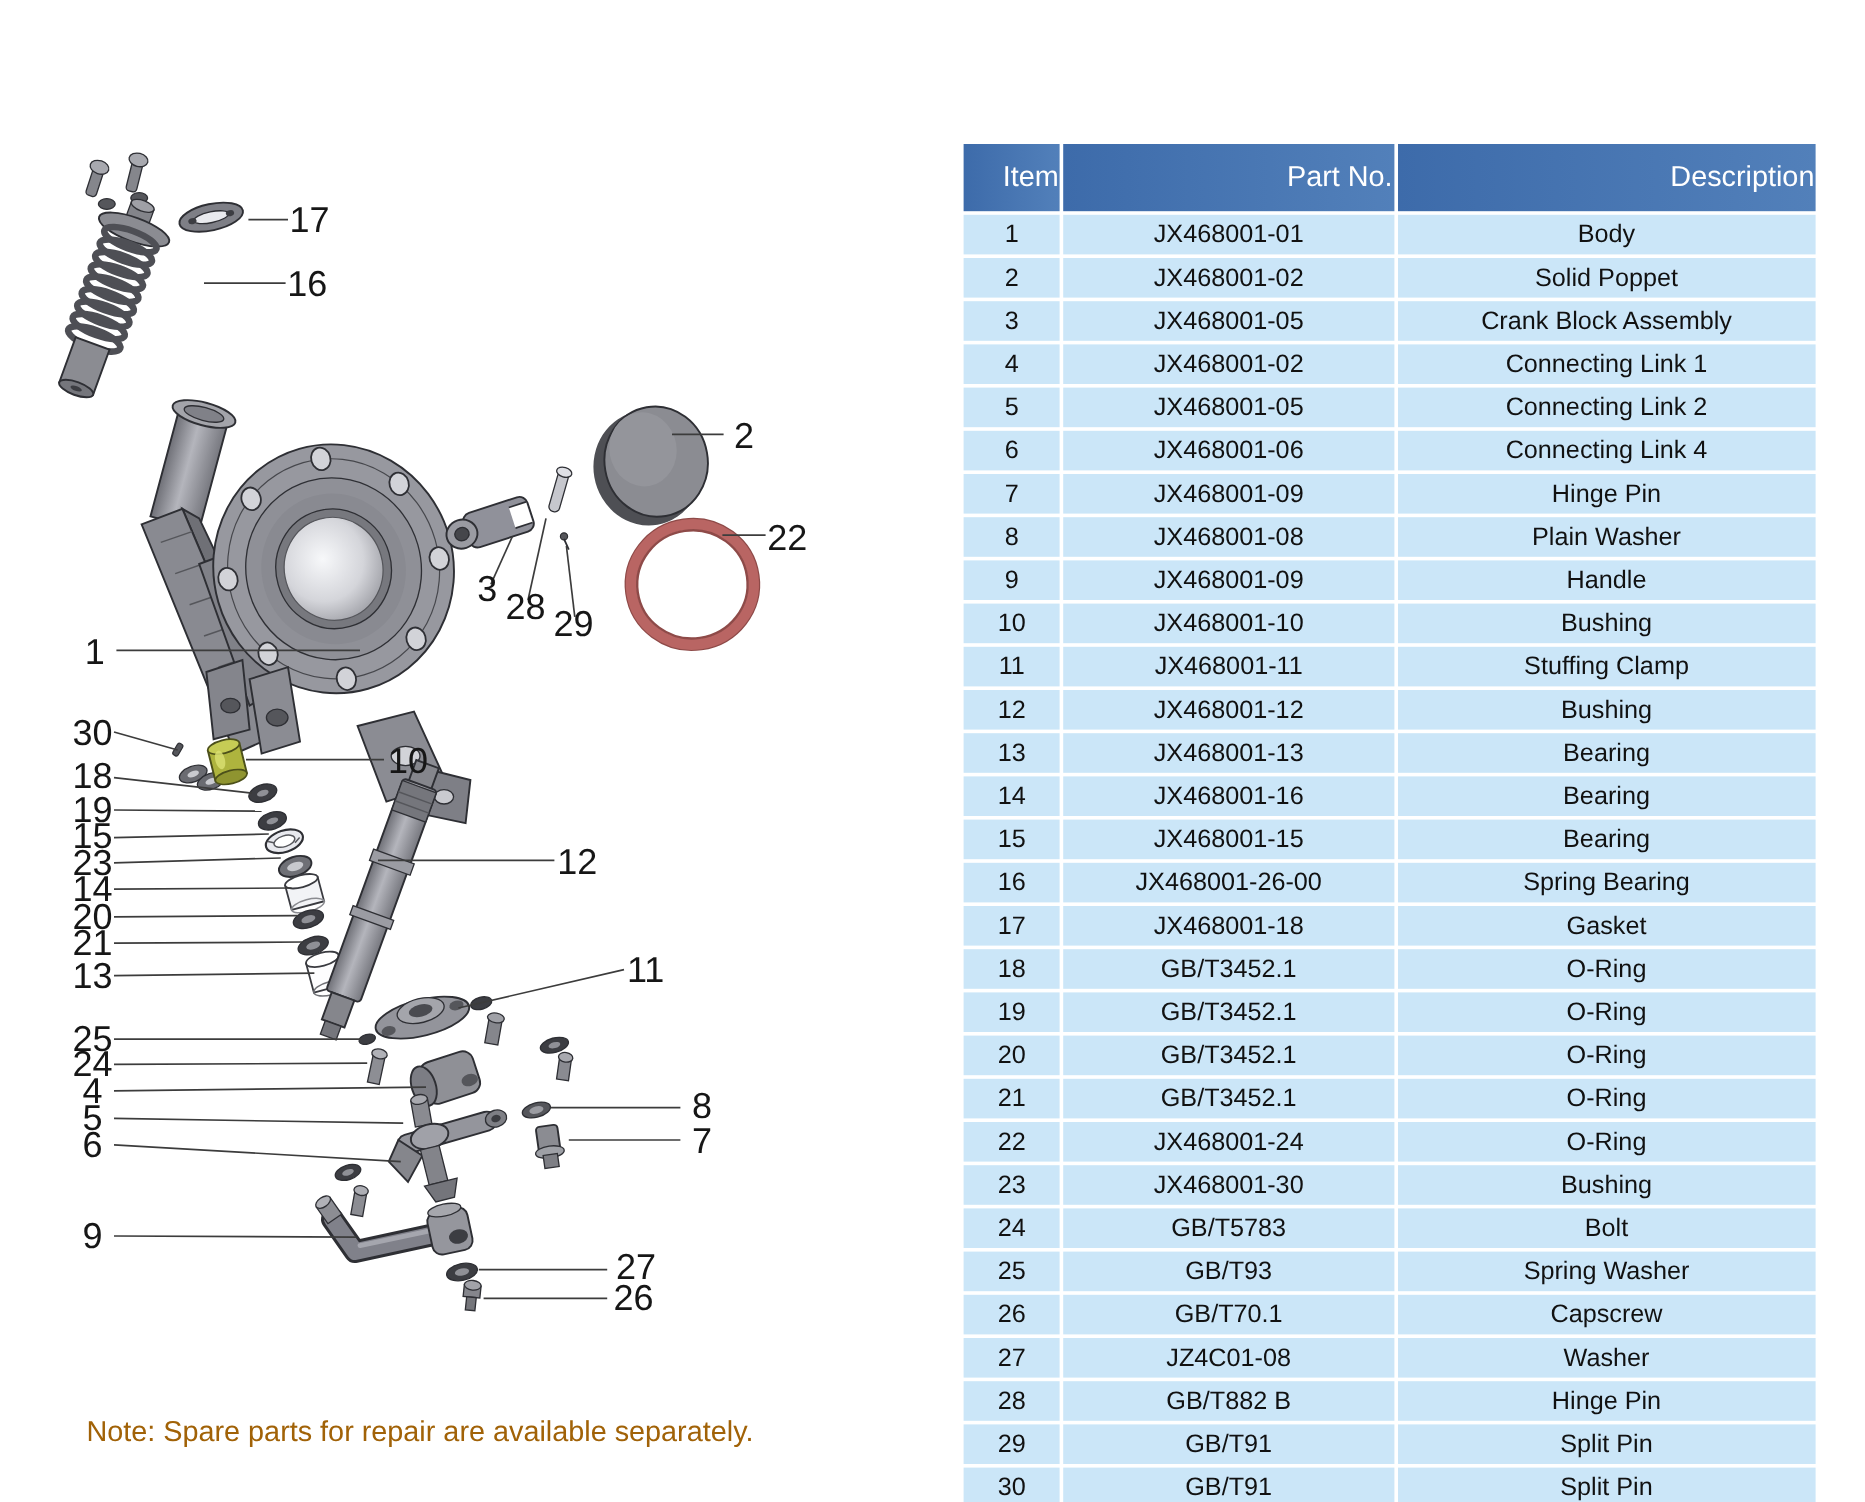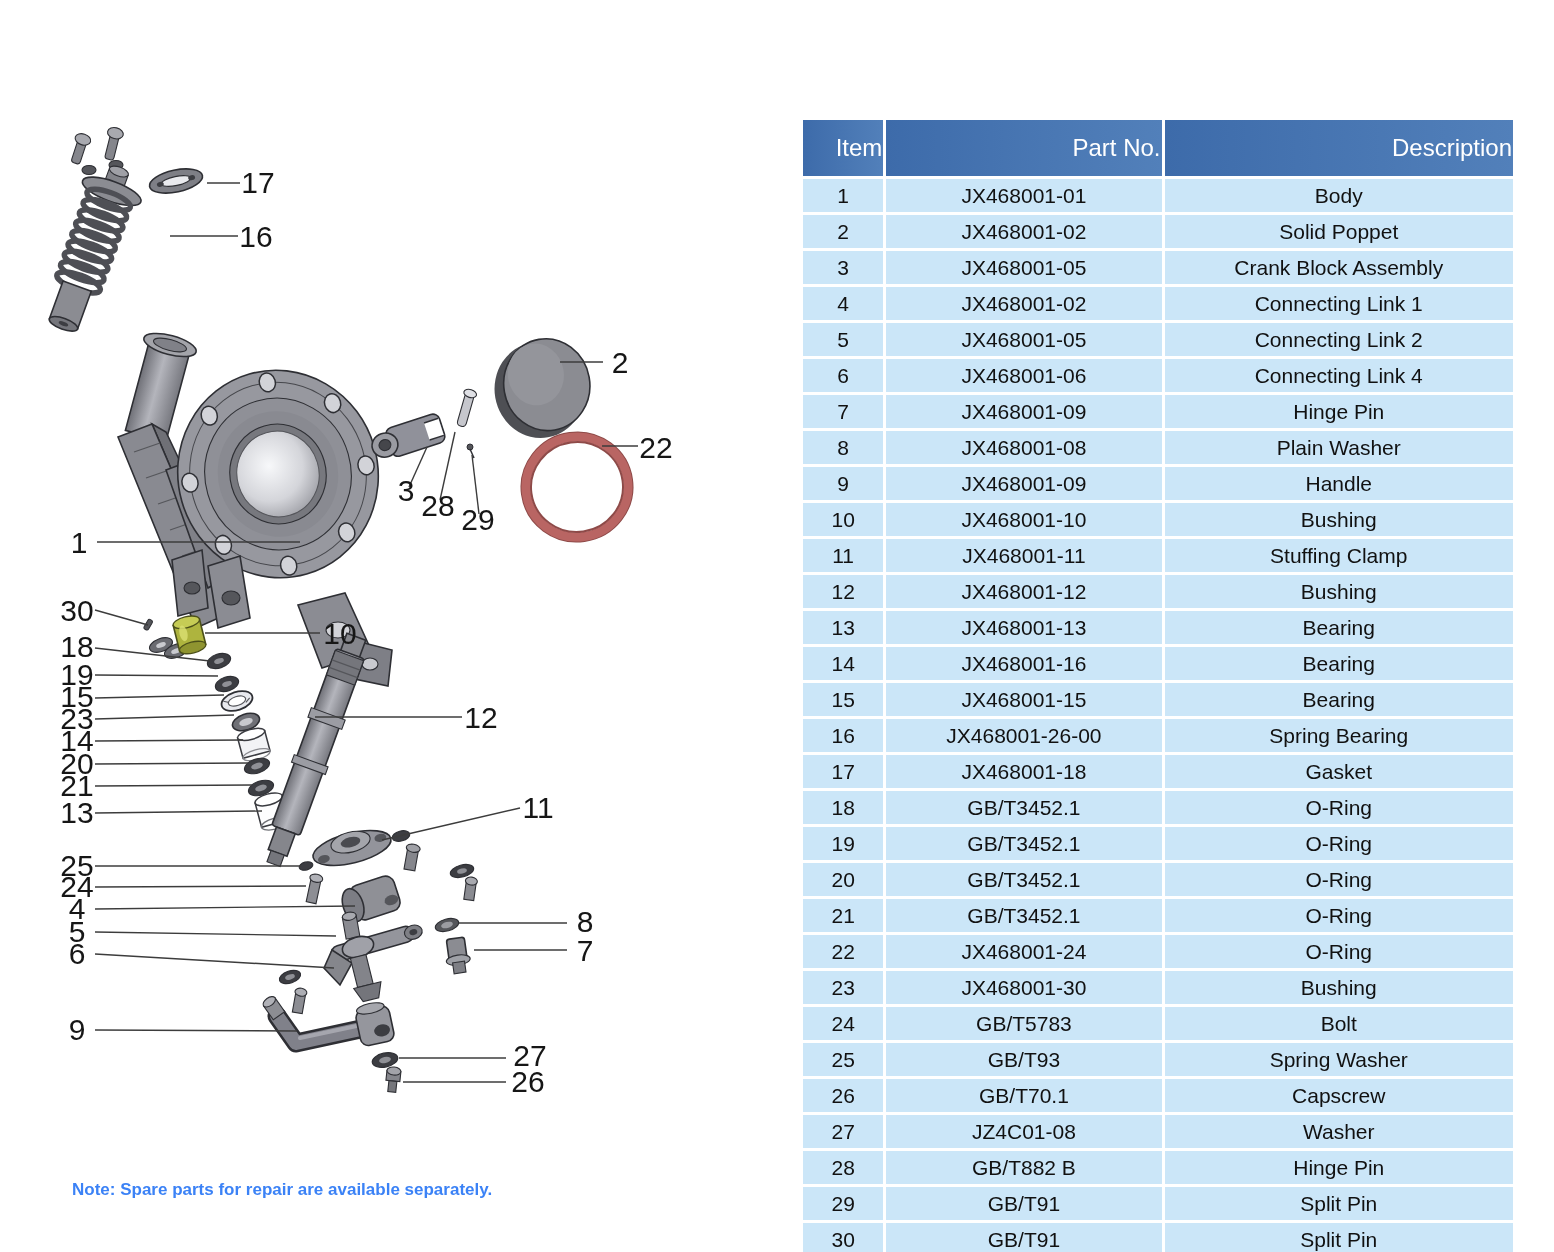--- a/index.html
+++ b/index.html
@@ -5,21 +5,21 @@
   html,body{margin:0;padding:0;background:#ffffff;}
   .page{
     position:relative;width:1554px;height:1252px;background:#ffffff;overflow:hidden;
     font-family:"Liberation Sans",sans-serif;color:#111;
   }
   .title-bar{
     position:absolute;left:45px;top:27px;width:1473px;height:51px;
     background:#c6c6c6;border-radius:10px;display:flex;align-items:center;
   }
   .title-bar .title{font-size:36px;color:#161616;padding-left:25px;letter-spacing:1px;}
-  .note{position:absolute;left:72px;top:1180px;font-size:17px;color:#3b82f6;font-weight:bold;}
+  .note{position:absolute;left:72px;top:1180px;font-size:24px;color:#a16207;}
   .drawing-wrap{position:absolute;left:40px;top:110px;width:720px;height:1010px;}
   .table-wrap{position:absolute;left:800px;top:117px;width:716px;}
   table.parts{border-collapse:separate;border-spacing:3px;width:100%;table-layout:fixed;}
   table.parts th{
     height:54px;background:linear-gradient(90deg,#3d6baa,#5280ba);
     color:#ffffff;font-size:24px;font-weight:normal;text-align:right;vertical-align:middle;
   }
   table.parts td{
     height:31px;background:#cbe6f8;font-size:21px;color:#111;
     text-align:center;vertical-align:middle;white-space:nowrap;overflow:hidden;

